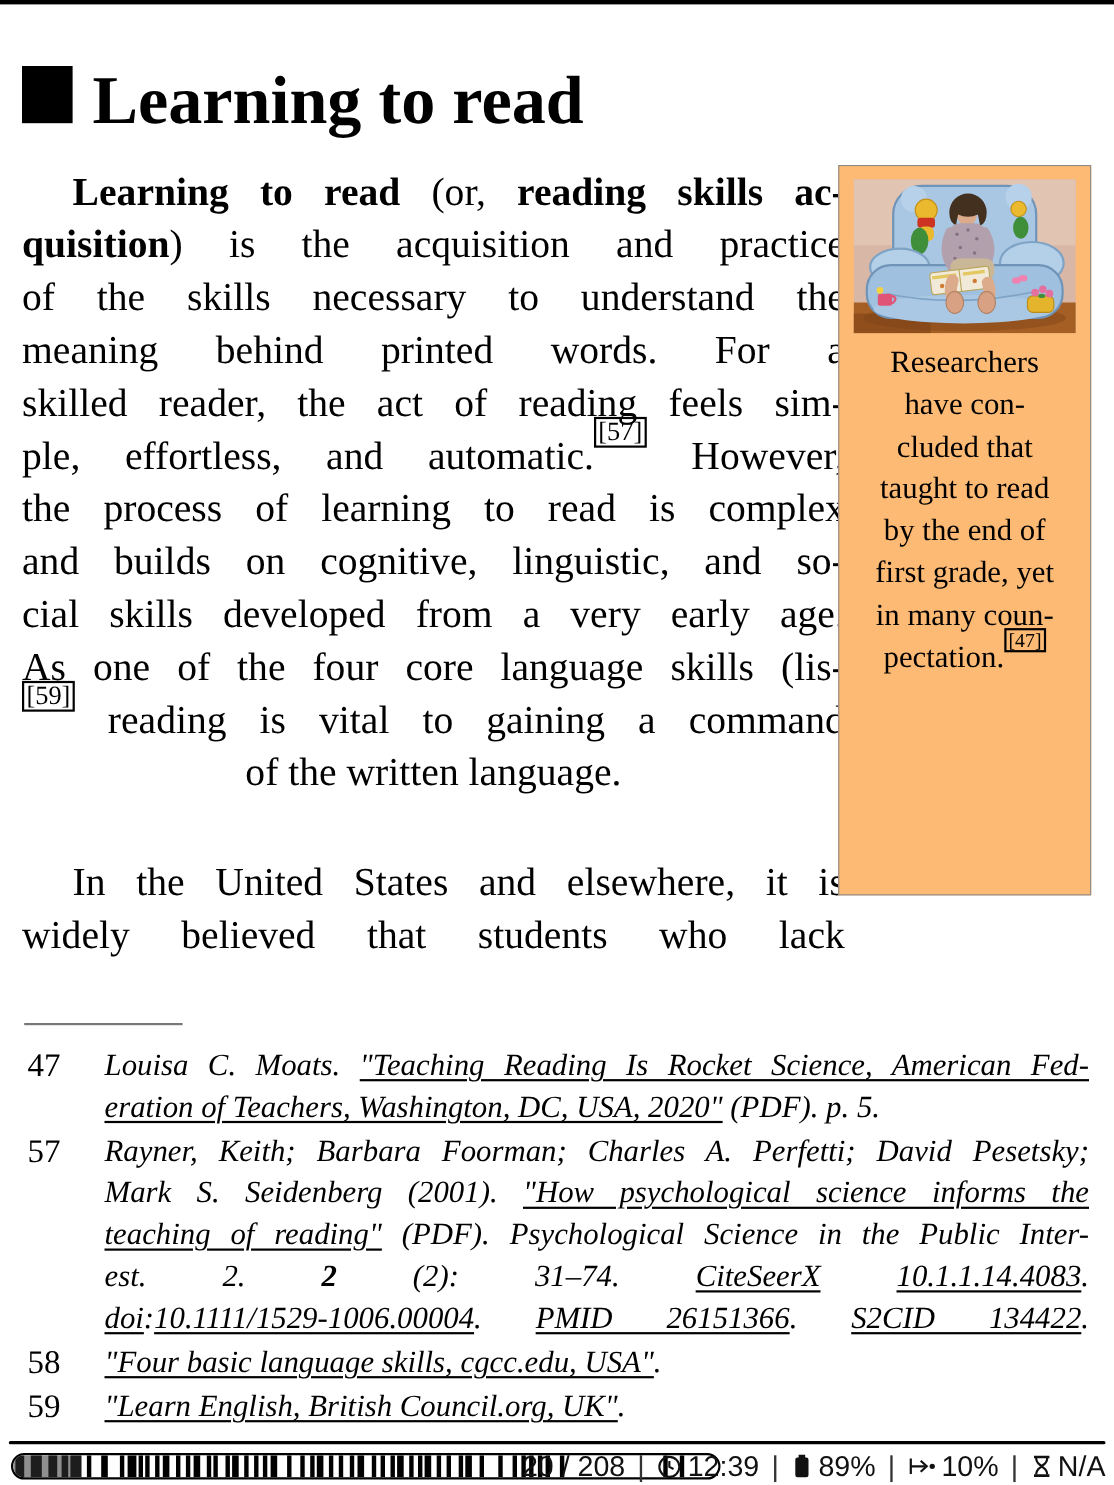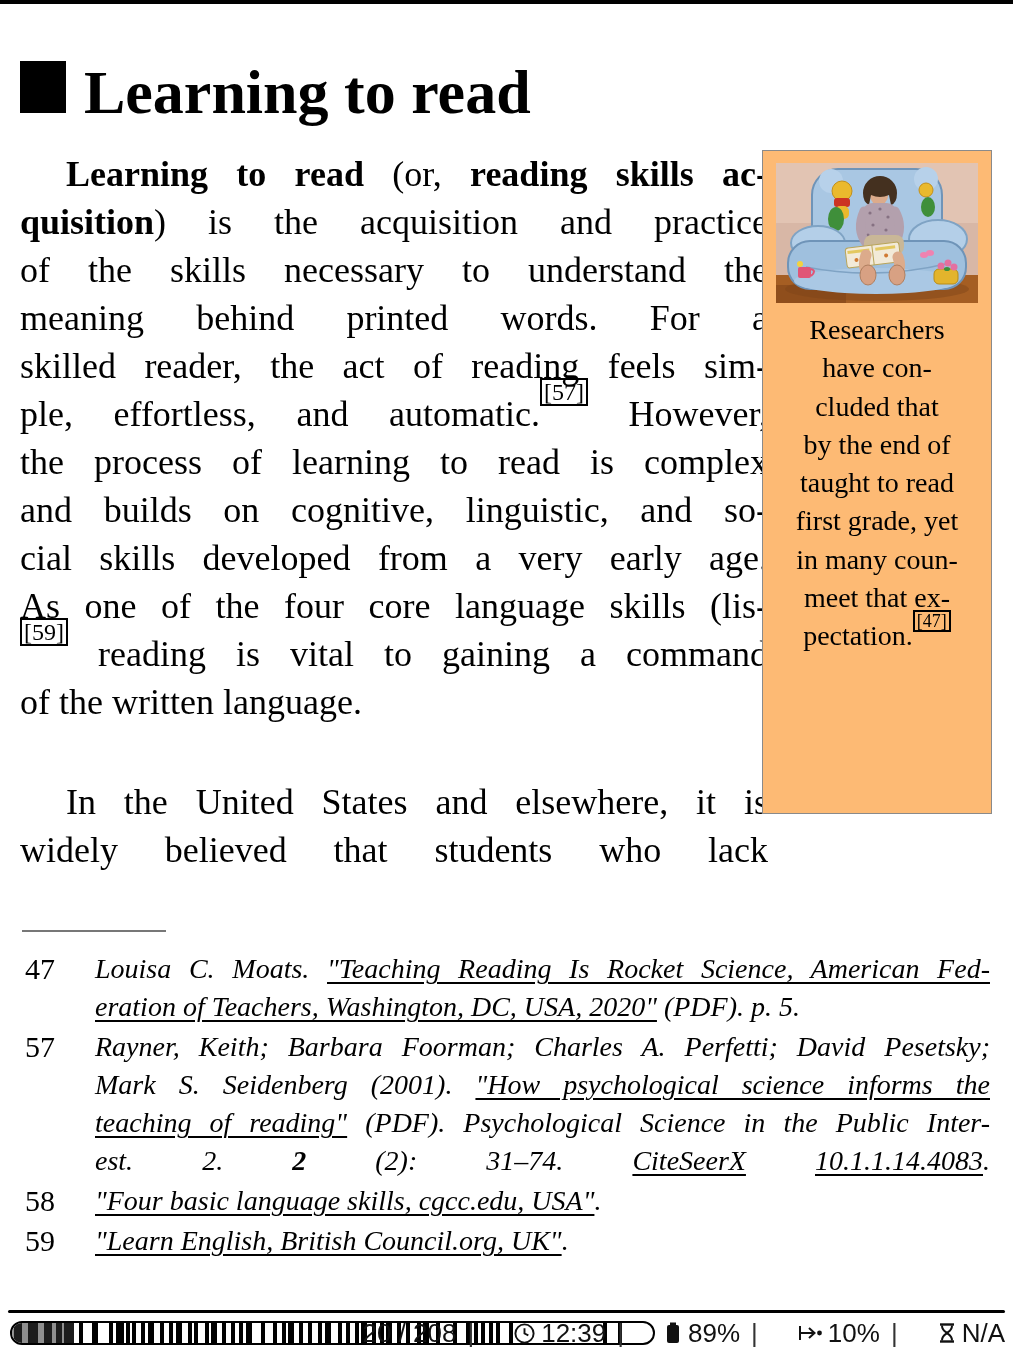--- a/index.html
+++ b/index.html
@@ -11,21 +11,21 @@
   .top-bar{left:0;top:0;width:1013px;height:4px;background:#000;}
 
   
   .h1{left:20px;top:58px;white-space:nowrap;
       font:bold 62px/1.1 "Liberation Serif", serif;letter-spacing:0;}
   .hsq{display:inline-block;width:46px;height:52px;background:#000;margin-right:18px;}
 
   
   #para1{left:20px;top:150px;}
   #para2{left:20px;top:778px;}
-  .tl{width:748px;font:36px/48px "Liberation Serif", serif;text-align:left;}
+  .tl{width:748px;font:36px/48px "Liberation Serif", serif;text-align:center;}
   .tl.j{text-align:justify;text-align-last:justify;}
   .tl.ind{text-indent:46px;}
   .tl.full{width:993px;}
   b{font-weight:bold;}
 
   
   .ref{display:inline-block;font-size:24px;line-height:1;border:2px solid #000;
        padding:0 2px;position:relative;top:-13px;font-style:normal;text-align:right;}
   .capl .ref{font-size:18px;top:-8px;border-width:2px;}
 
@@ -52,21 +52,21 @@
   .foot-sep{left:8px;top:1310px;width:997px;height:3px;background:#000;border-radius:2px;}
   .pbar{left:10px;top:1321px;width:645px;height:24px;border:2.5px solid #000;border-radius:12px;
         background:#fff;box-sizing:border-box;overflow:hidden;}
   .pfill{position:absolute;left:0;top:0;bottom:0;background:#8f8f8f;}
   .tick{position:absolute;top:0;bottom:0;background:#000;}
   .dark{position:absolute;top:0;bottom:0;background:#1d1d1d;}
   .status{position:absolute;right:8px;top:1318px;height:30px;display:flex;align-items:center;
           gap:11px;font:26px/30px "Liberation Sans", sans-serif;color:#111;white-space:nowrap;}
   .status .sep{color:#333;}
   .sicon{display:inline-block;vertical-align:middle;}
-  .seg{display:flex;align-items:center;gap:5px;margin-left:28px;}
+  .seg{display:flex;align-items:center;gap:5px;}
 </style>
 </head>
 <body>
 
 <div class="abs top-bar"></div>
 
 <div class="abs h1"><span class="hsq"></span><span>Learning to read</span></div>
 
 <div class="abs" id="para1">
     <div class="tl j ind"><b>Learning to read</b> (or, <b>reading skills ac-</b></div>
@@ -151,45 +151,45 @@
       <circle cx="172" cy="100" r="3.5" fill="#e470a0"></circle>
     <circle cx="178" cy="104" r="3.5" fill="#e470a0"></circle>
       <ellipse cx="171" cy="106" rx="3" ry="2" fill="#3f8f3a"></ellipse>
     <ellipse cx="148" cy="92" rx="4" ry="3" fill="#ef82b0"></ellipse>
       <ellipse cx="154" cy="90" rx="4" ry="3" fill="#ef82b0"></ellipse>
   </svg>
   <div id="caption">
       <div class="capl">Researchers</div>
       <div class="capl">have con-</div>
       <div class="capl">cluded that</div>
+      <div class="capl">taught to read</div>
       <div class="capl">by the end of</div>
-      <div class="capl">taught to read</div>
       <div class="capl">first grade, yet</div>
       <div class="capl">in many coun-</div>
-      <div class="capl">meet that ex-</div>
       <div class="capl">pectation.<sup class="ref">[47]</sup></div>
     </div>
 </div>
 
 <div class="abs fnsep"></div>
 <div class="abs" id="footnotes">
     <div class="fn">
       <span class="fn-num">47</span>
       <div class="fn-lines">
         <div class="fl j">Louisa C. Moats. <span class="lnk">"Teaching Reading Is Rocket Science, American Fed-</span></div>
         <div class="fl"><span class="lnk">eration of Teachers, Washington, DC, USA, 2020"</span> (PDF). p. 5.</div>
       </div>
     </div>
     <div class="fn">
       <span class="fn-num">57</span>
       <div class="fn-lines">
         <div class="fl j">Rayner, Keith; Barbara Foorman; Charles A. Perfetti; David Pesetsky;</div>
         <div class="fl j">Mark S. Seidenberg (2001). <span class="lnk">"How psychological science informs the</span></div>
         <div class="fl j"><span class="lnk">teaching of reading"</span> (PDF). Psychological Science in the Public Inter-</div>
         <div class="fl j">est. 2. <b>2</b> (2): 31–74. <span class="lnk">CiteSeerX</span> <span class="lnk">10.1.1.14.4083</span>.</div>
+        <div class="fl j"><span class="lnk">doi</span>:<span class="lnk">10.1111/1529-1006.00004</span>. <span class="lnk">PMID 26151366</span>. <span class="lnk">S2CID 134422</span>.</div>
       </div>
     </div>
     <div class="fn">
       <span class="fn-num">58</span>
       <div class="fn-lines">
         <div class="fl"><span class="lnk">"Four basic language skills, cgcc.edu, USA"</span>.</div>
       </div>
     </div>
     <div class="fn">
       <span class="fn-num">59</span>

